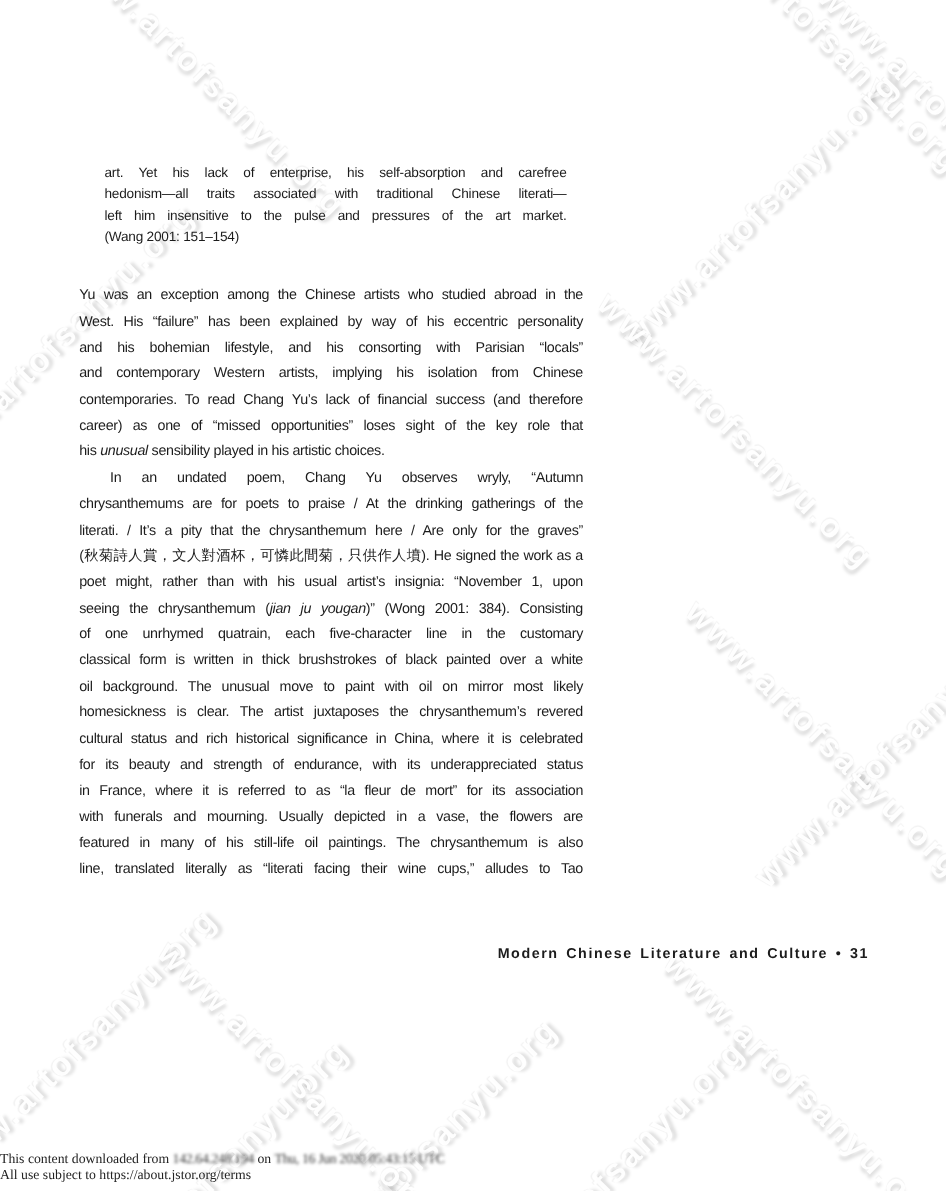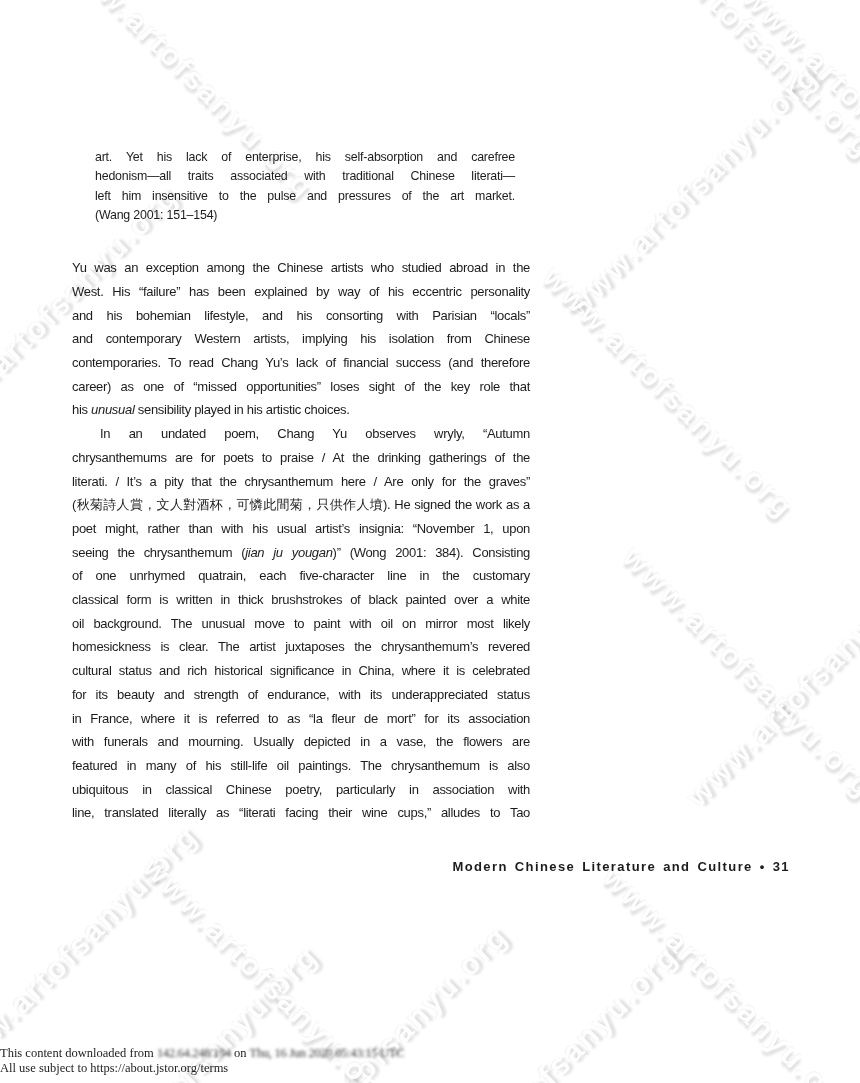--- a/index.html
+++ b/index.html
@@ -118,21 +118,20 @@
         <div class="line"><span>seeing the chrysanthemum (</span><i>jian ju yougan</i><span>)” (Wong 2001: 384). Consisting</span></div>
         <div class="line"><span>of one unrhymed quatrain, each five-character line in the customary</span></div>
         <div class="line"><span>classical form is written in thick brushstrokes of black painted over a white</span></div>
         <div class="line"><span>oil background. The unusual move to paint with oil on mirror most likely</span></div>
         <div class="line"><span>homesickness is clear. The artist juxtaposes the chrysanthemum’s revered</span></div>
         <div class="line"><span>cultural status and rich historical significance in China, where it is celebrated</span></div>
         <div class="line"><span>for its beauty and strength of endurance, with its underappreciated status</span></div>
         <div class="line"><span>in France, where it is referred to as “la fleur de mort” for its association</span></div>
         <div class="line"><span>with funerals and mourning. Usually depicted in a vase, the flowers are</span></div>
         <div class="line"><span>featured in many of his still-life oil paintings. The chrysanthemum is also</span></div>
-        <div class="line"><span>ubiquitous in classical Chinese poetry, particularly in association with</span></div>
         <div class="line"><span>line, translated literally as “literati facing their wine cups,” alludes to Tao</span></div>
       </div>
   </div>
 
   <div class="running-footer">Modern Chinese Literature and Culture • 31</div>
 
   <div class="jstor-footer">
     <div>
       <span>This content downloaded from</span>
       <span class="redacted">142.64.248.194</span>

